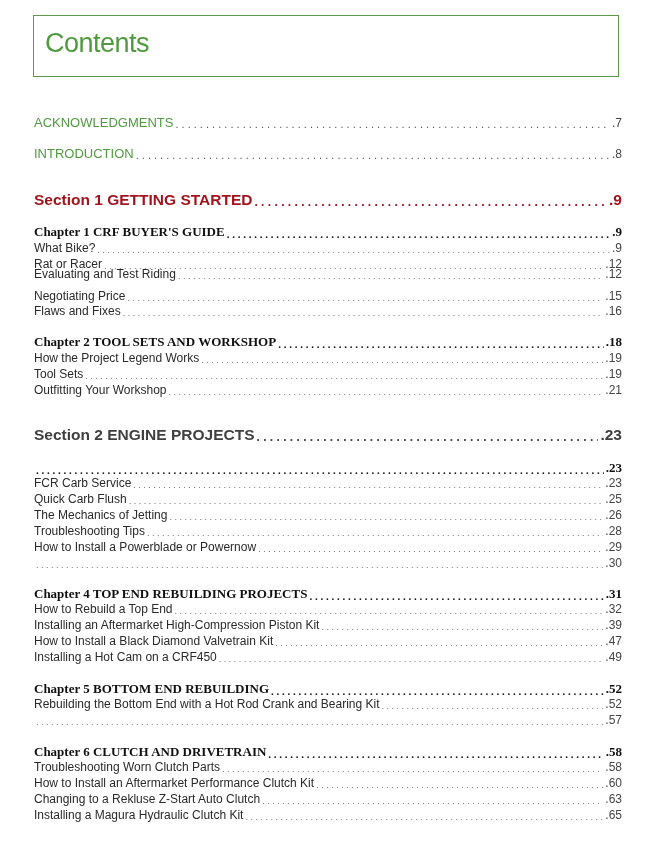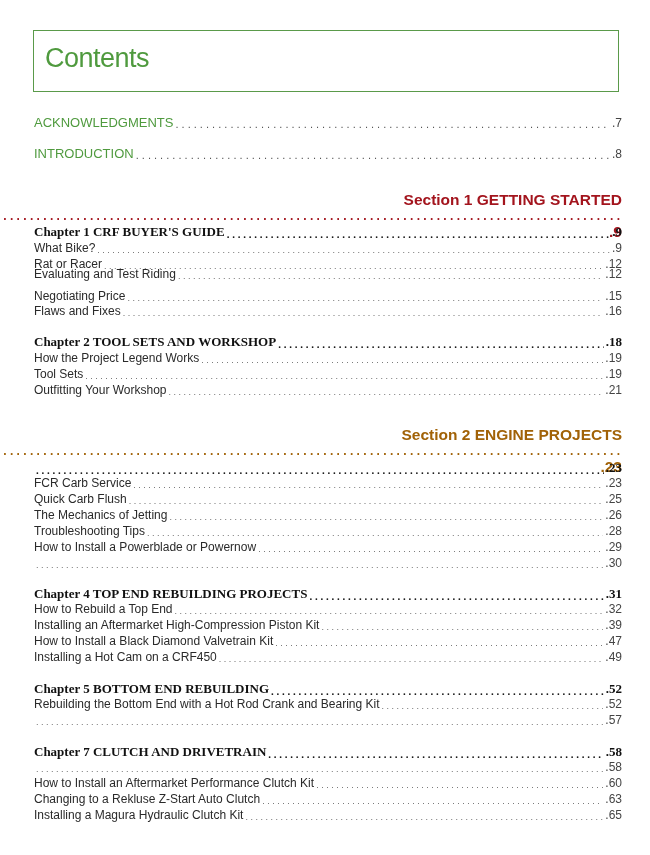--- a/index.html
+++ b/index.html
@@ -4,21 +4,21 @@
 <style>
   html, body { margin: 0; padding: 0; }
   body {
     width: 650px; height: 855px; overflow: hidden;
     background: #ffffff;
     font-family: "Liberation Sans", sans-serif;
     color: #222222;
     position: relative;
   }
   .title-box {
-    position: absolute; left: 33px; top: 30px; width: 586px; height: 62px;
+    position: absolute; left: 33px; top: 15px; width: 586px; height: 62px;
     border: 1.5px solid #5a9a4a;
     box-sizing: border-box;
     text-decoration: underline;
   }
   .title-box .title {
     position: absolute; left: 11px; top: 12px;
     font-size: 27px; color: #4f9a3e; font-weight: normal;
     letter-spacing: -0.5px;
   }
   .row {
@@ -34,23 +34,23 @@
   .row .dots::before {
     content: ". . . . . . . . . . . . . . . . . . . . . . . . . . . . . . . . . . . . . . . . . . . . . . . . . . . . . . . . . . . . . . . . . . . . . . . . . . . . . . . . . . . . . . . . . . . . . . . . . . . . . . . . . . . . . . . . . . . . . . . . . . . . . . . . . . . . . . . . . . . . . . . . . . . . . . . . . . . . . . . . . . . . . . . . . . . . . . .";
     letter-spacing: 0px;
   }
   .row .page { flex: 0 0 auto; text-align: right; }
 
   .front { font-size: 13px; color: #4f9a3e; }
   .front .dots { color: #555; }
   .front .page { color: #444; font-size: 12px; }
 
-  .section { font-size: 15.5px; font-weight: bold; flex-direction: column; }
+  .section { font-size: 15.5px; font-weight: bold; }
   .section.s1 { color: #a3141d; }
-  .section.s2 { color: #a16207; }
+  .section.s2 { color: #404040; }
   .section .dots { font-size: 12px; font-weight: bold; }
 
   .chapter { font-size: 13px; font-weight: bold; color: #111; font-family: Liberation Serif, serif; }
   .chapter .dots { font-weight: bold; font-size: 11px; }
 
   .entry { font-size: 12px; color: #2a2a2a; }
   .entry .dots { color: #666; font-size: 9px; }
   .entry .page { color: #444; }
 </style>
 </head>
@@ -204,25 +204,26 @@
   <span class="label">Rebuilding the Bottom End with a Hot Rod Crank and Bearing Kit</span>
   <span class="dots"></span>
   <span class="page">.52</span>
 </div>
 <div class="row entry" style="top:713px">
   <span class="dots"></span>
   <span class="page">.57</span>
 </div>
 
 <div class="row chapter" style="top:744px">
-  <span class="label">Chapter 7  CLUTCH AND DRIVETRAIN</span>
+  <span class="label">Chapter 6  CLUTCH AND DRIVETRAIN</span>
   <span class="dots"></span>
   <span class="page">.58</span>
 </div>
 <div class="row entry" style="top:760px">
+  <span class="label">Troubleshooting Worn Clutch Parts</span>
   <span class="dots"></span>
   <span class="page">.58</span>
 </div>
 <div class="row entry" style="top:776px">
   <span class="label">How to Install an Aftermarket Performance Clutch Kit</span>
   <span class="dots"></span>
   <span class="page">.60</span>
 </div>
 <div class="row entry" style="top:792px">
   <span class="label">Changing to a Rekluse Z-Start Auto Clutch</span>

